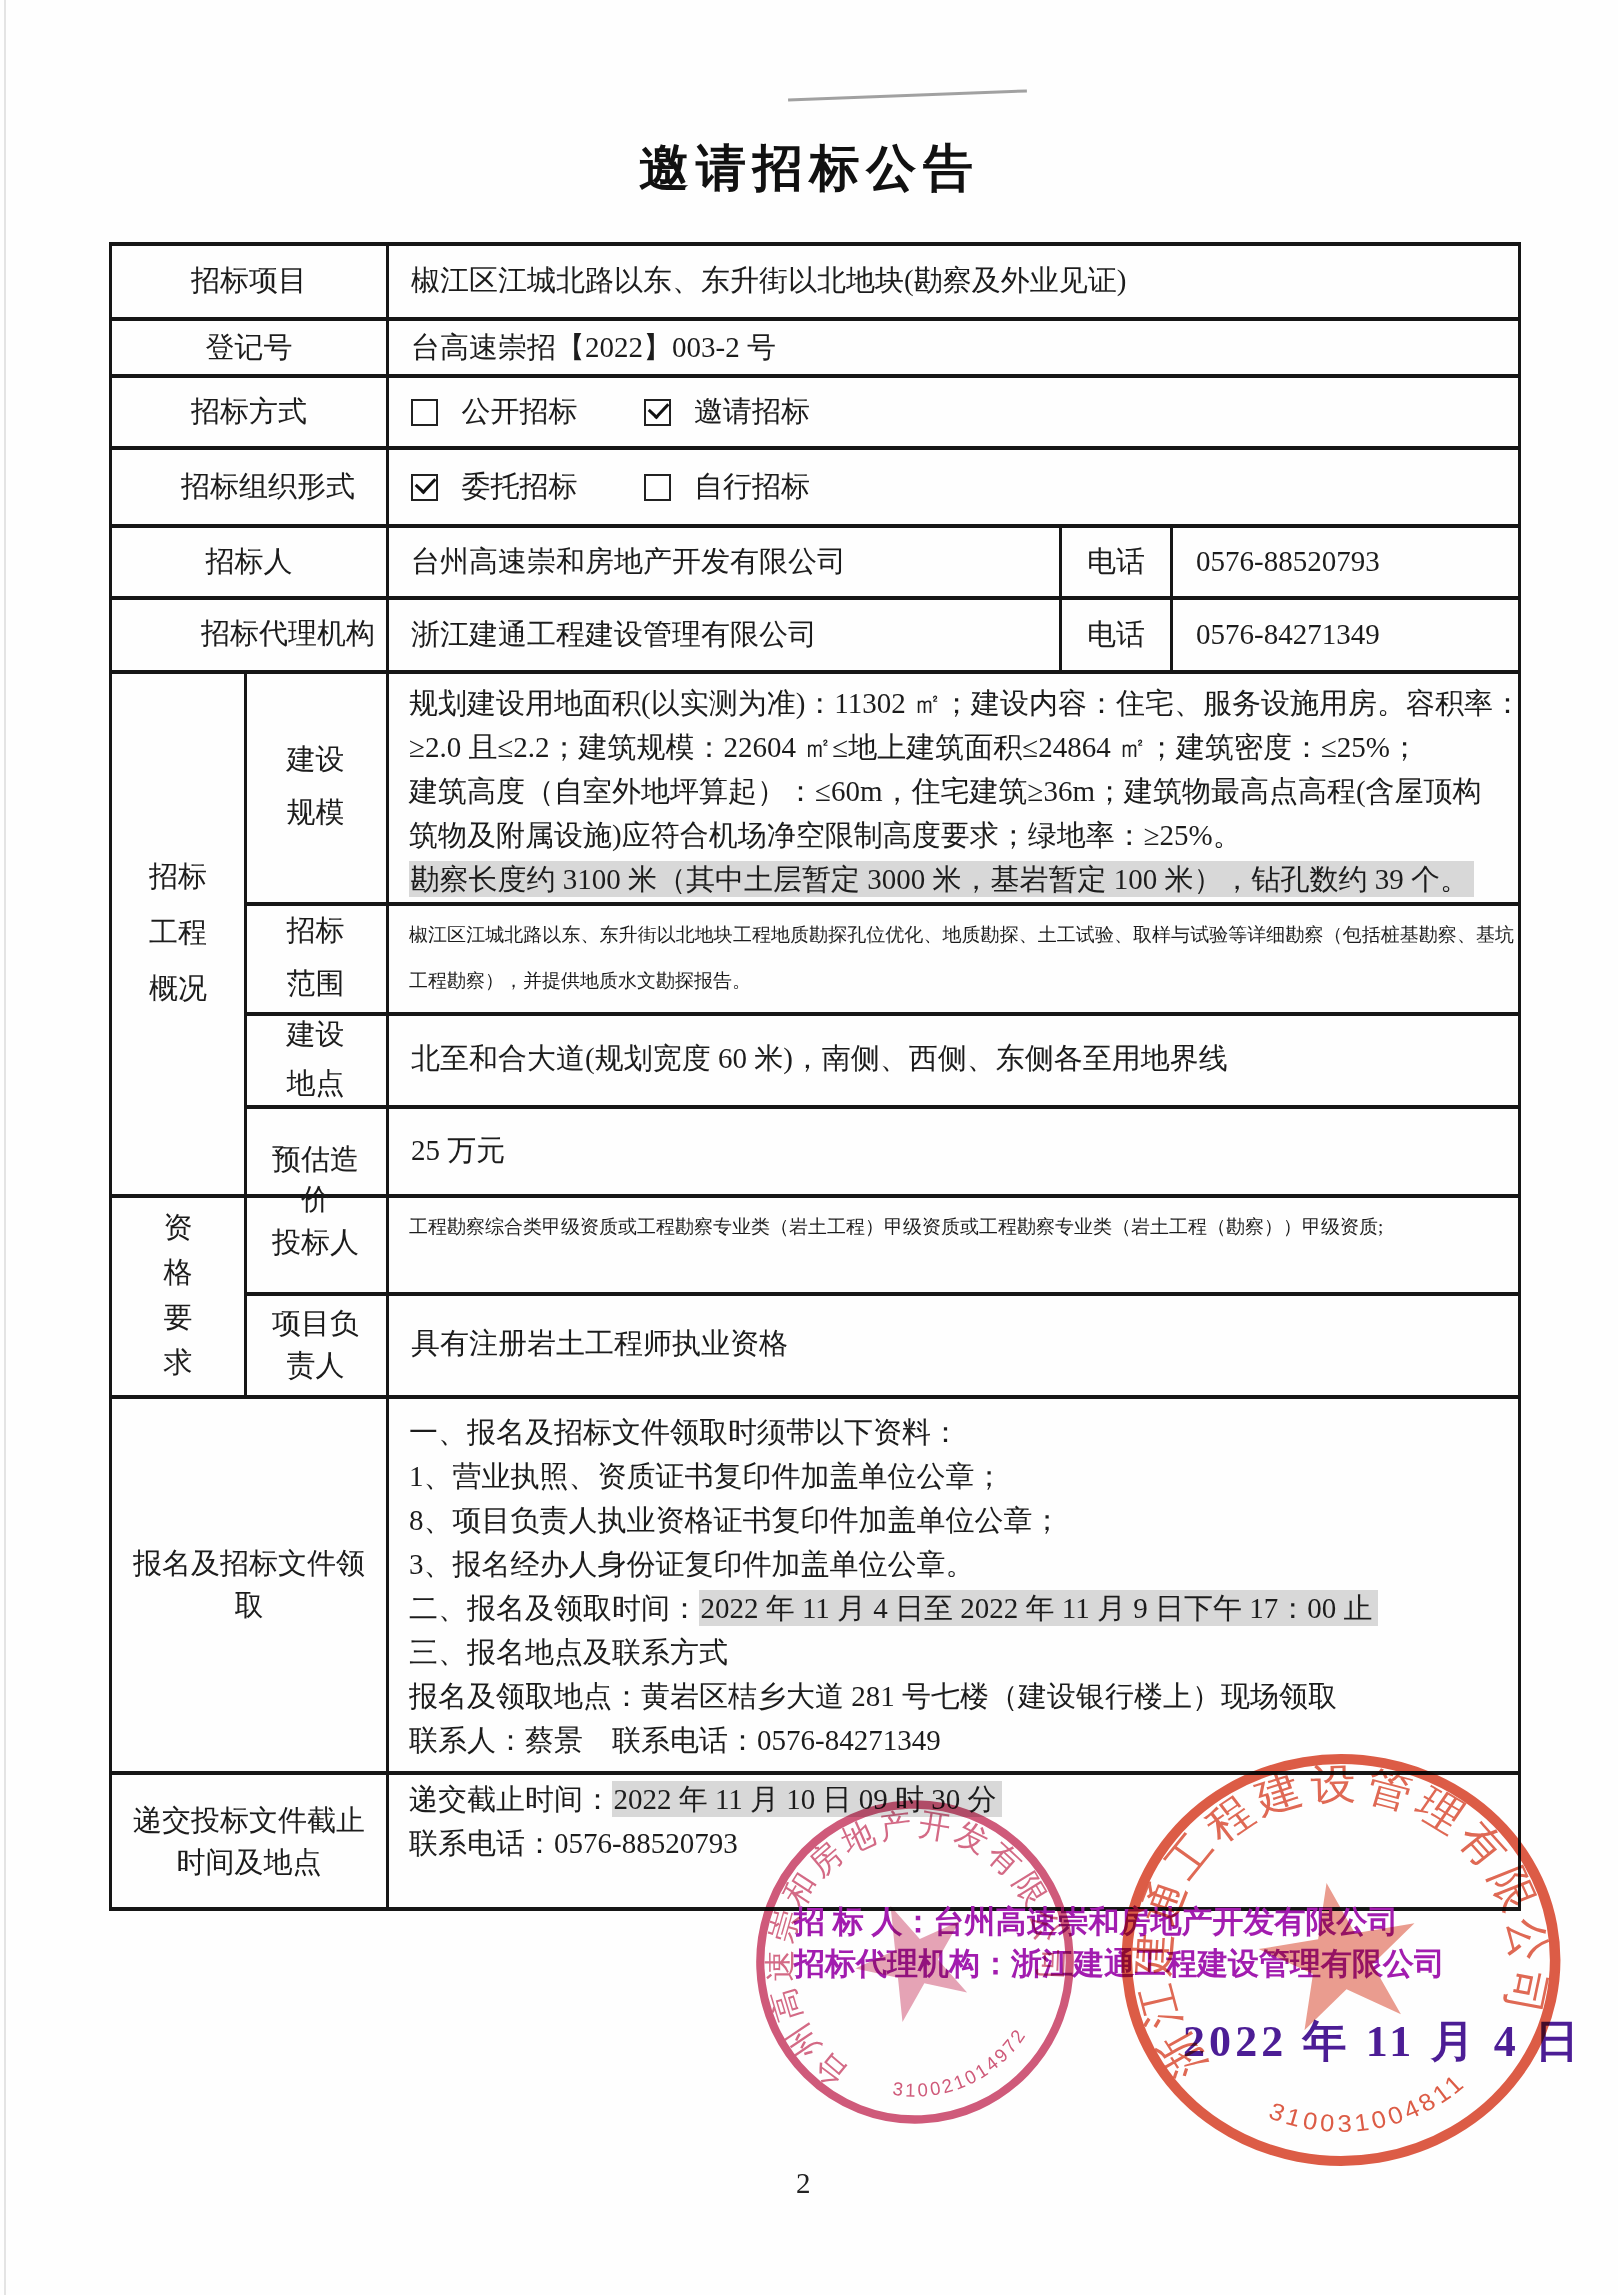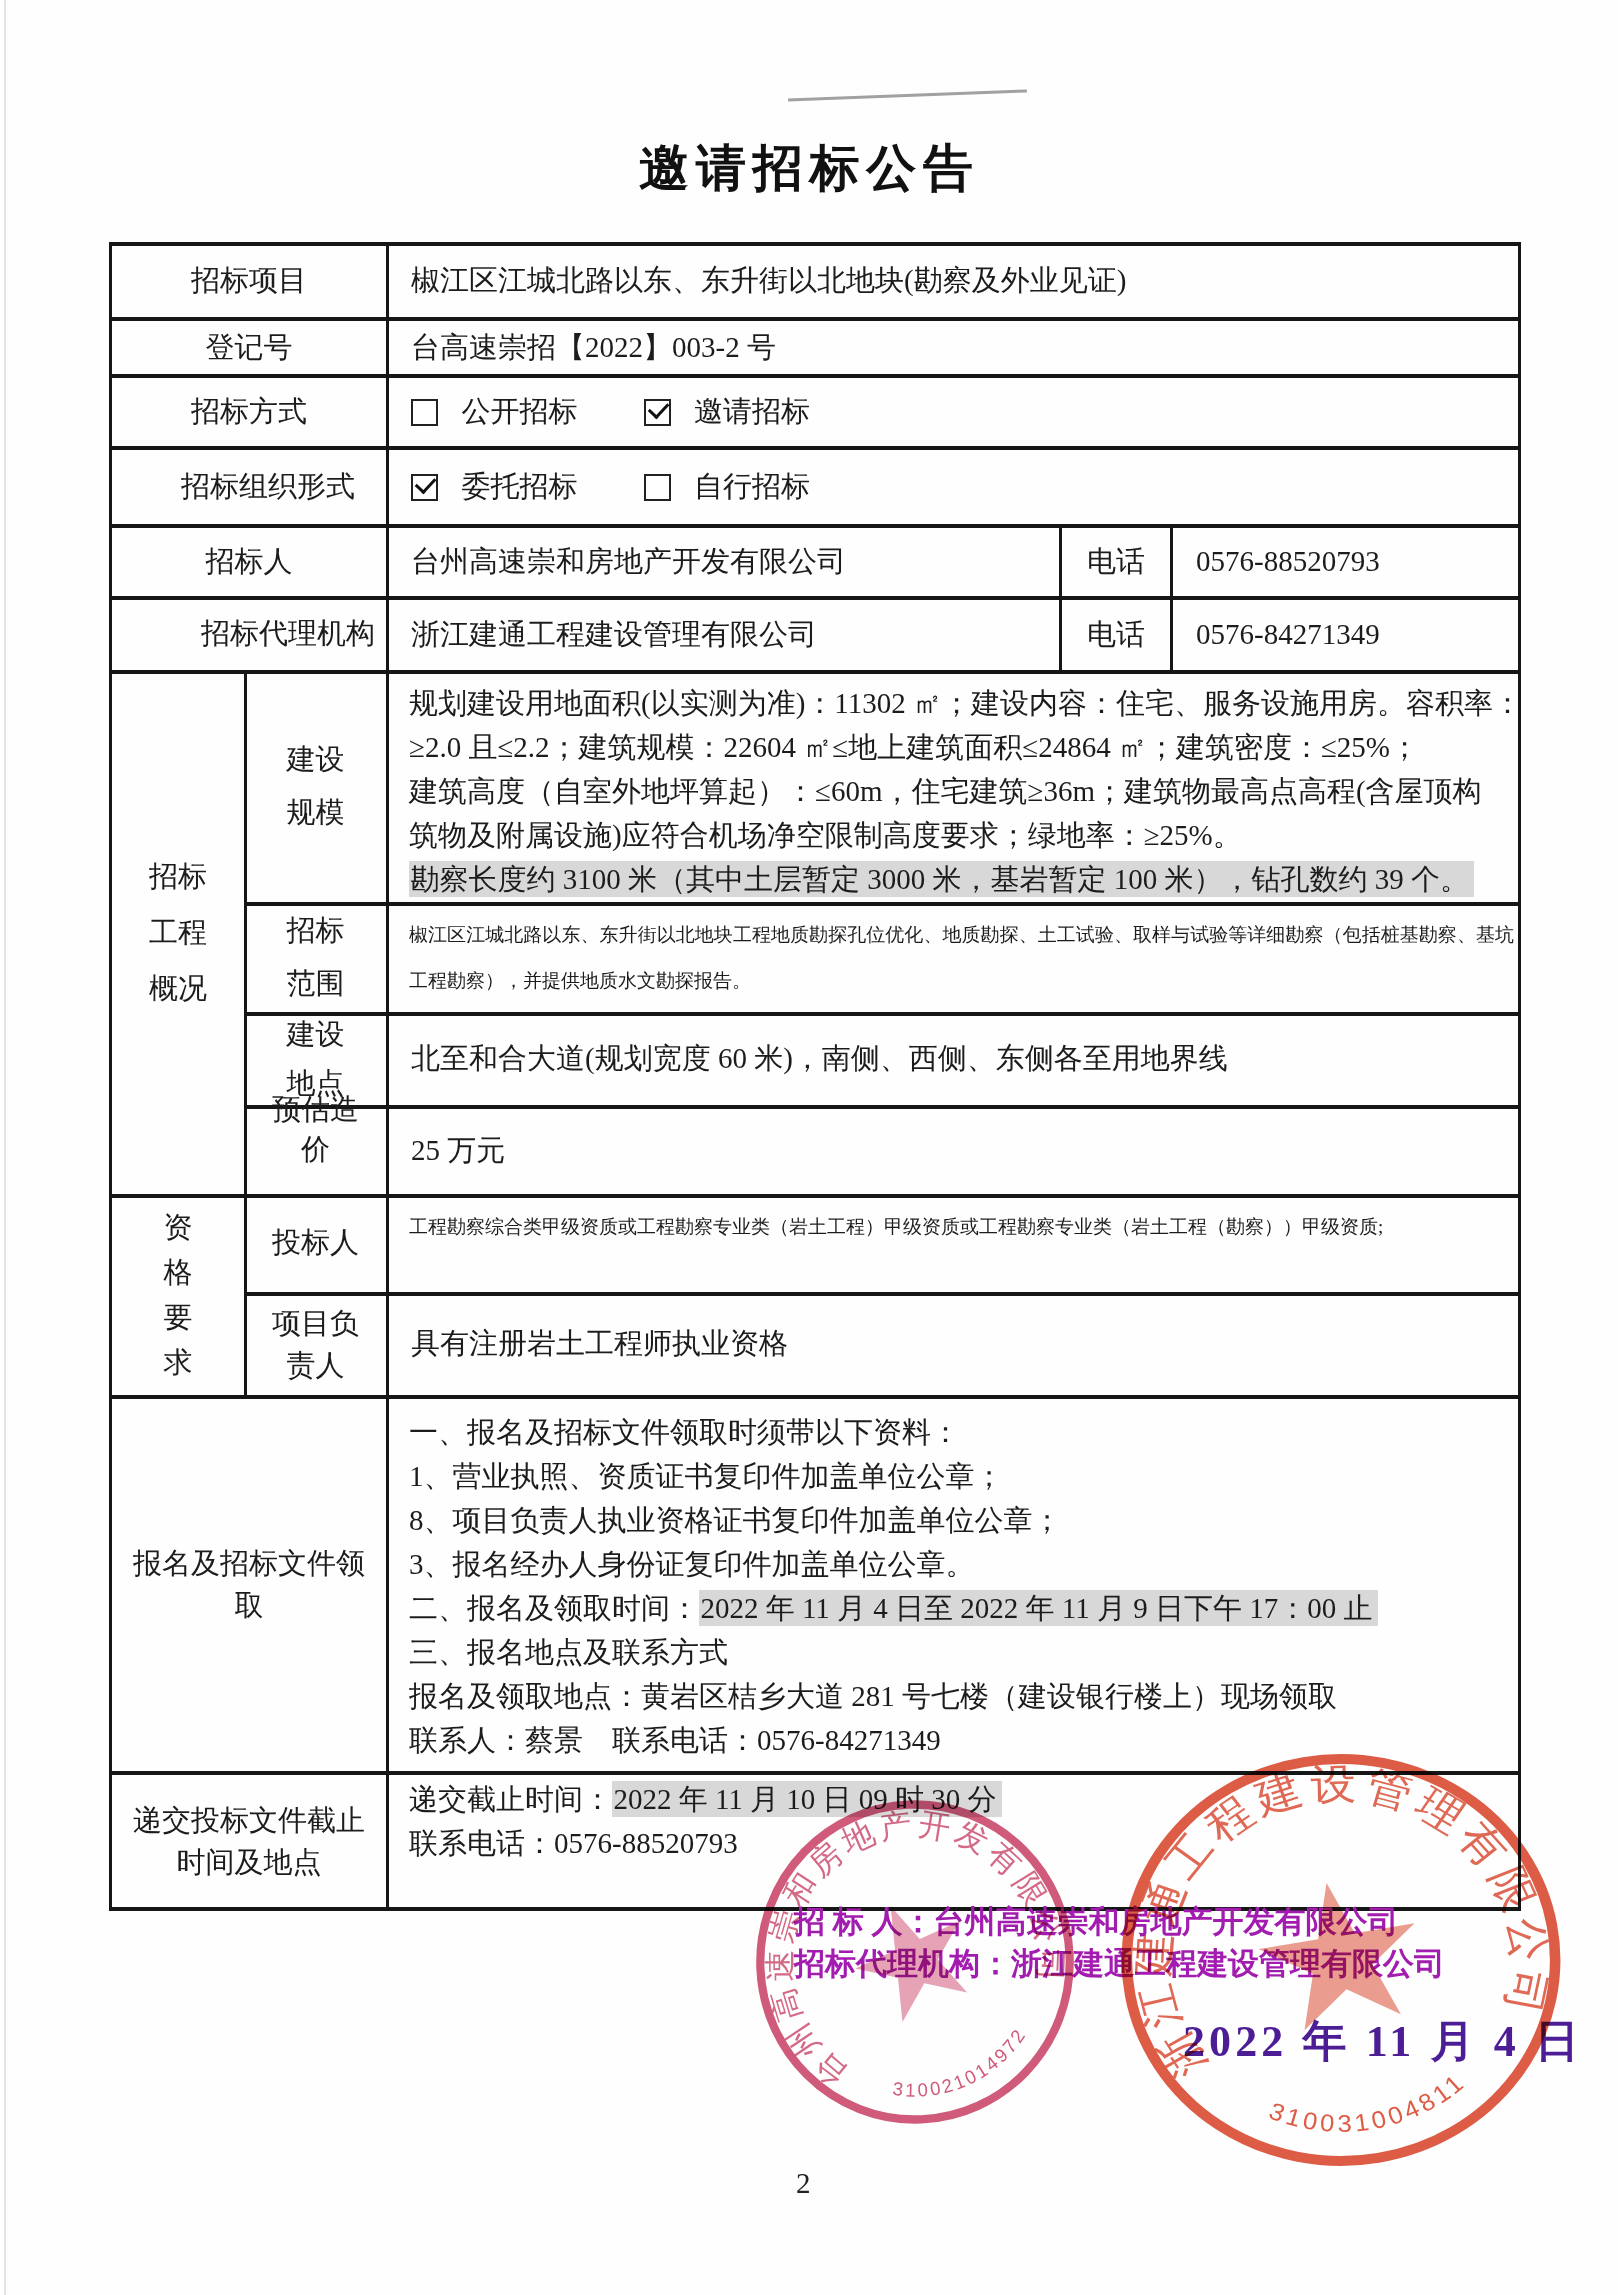--- a/index.html
+++ b/index.html
@@ -125,21 +125,21 @@
     <span>范围</span>
   </div>
   <div class="mlines wrap2" style="left:409px;top:912px;width:1105px;">椒江区江城北路以东、东升街以北地块工程地质勘探孔位优化、地质勘探、土工试验、取样与试验等详细勘察（包括桩基勘察、基坑工程勘察），并提供地质水文勘探报告。</div>
 
   <div class="cell c-center c-col" style="left:246px;top:1016px;width:139px;height:85px;line-height:49px;">
     <span>建设</span>
     <span>地点</span>
   </div>
   <div class="cell content" style="left:388px;top:1016px;width:1130px;height:85px;">北至和合大道(规划宽度 60 米)，南侧、西侧、东侧各至用地界线</div>
 
-  <div class="cell c-center c-col" style="left:246px;top:1088px;width:139px;height:81px;line-height:40px;">
+  <div class="cell c-center c-col" style="left:246px;top:1138px;width:139px;height:81px;line-height:40px;">
     <span>预估造</span>
     <span>价</span>
   </div>
   <div class="cell content" style="left:388px;top:1110px;width:1130px;height:81px;">25 万元</div>
 
   <div class="cell c-center c-col" style="left:112px;top:1198px;width:132px;height:193px;line-height:45px;">
     <span>资</span>
     <span>格</span>
     <span>要</span>
     <span>求</span>

